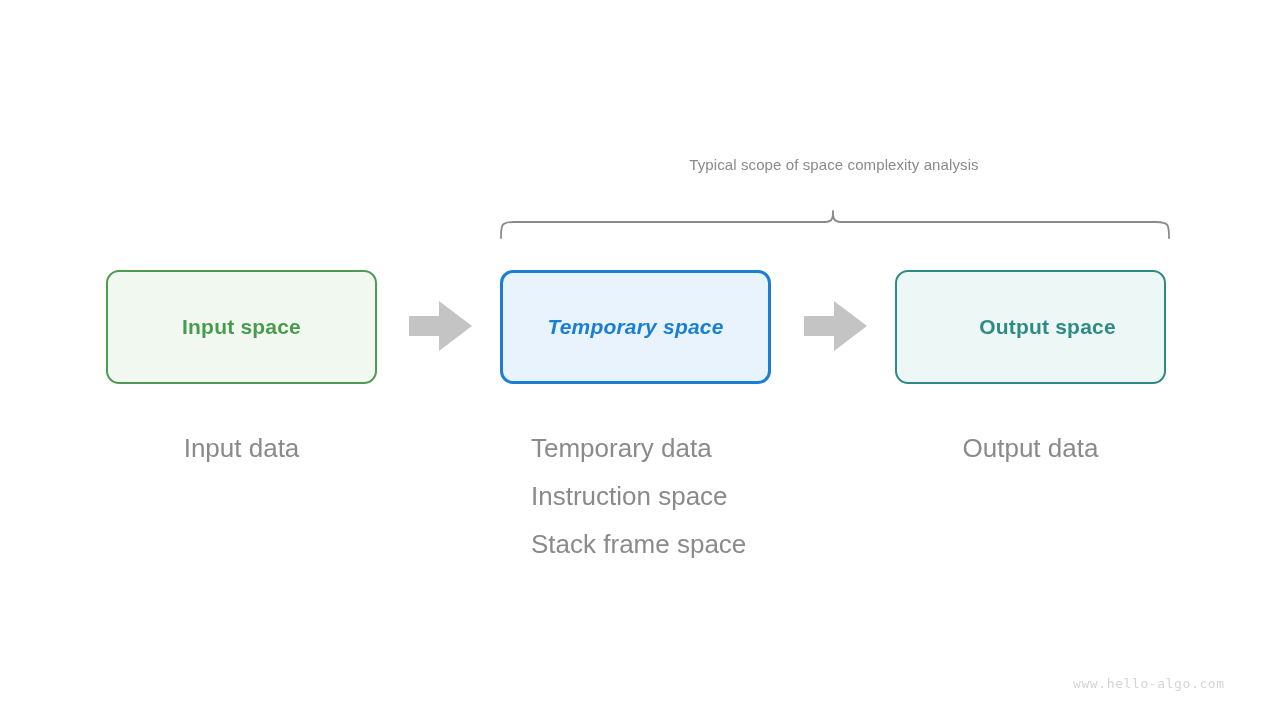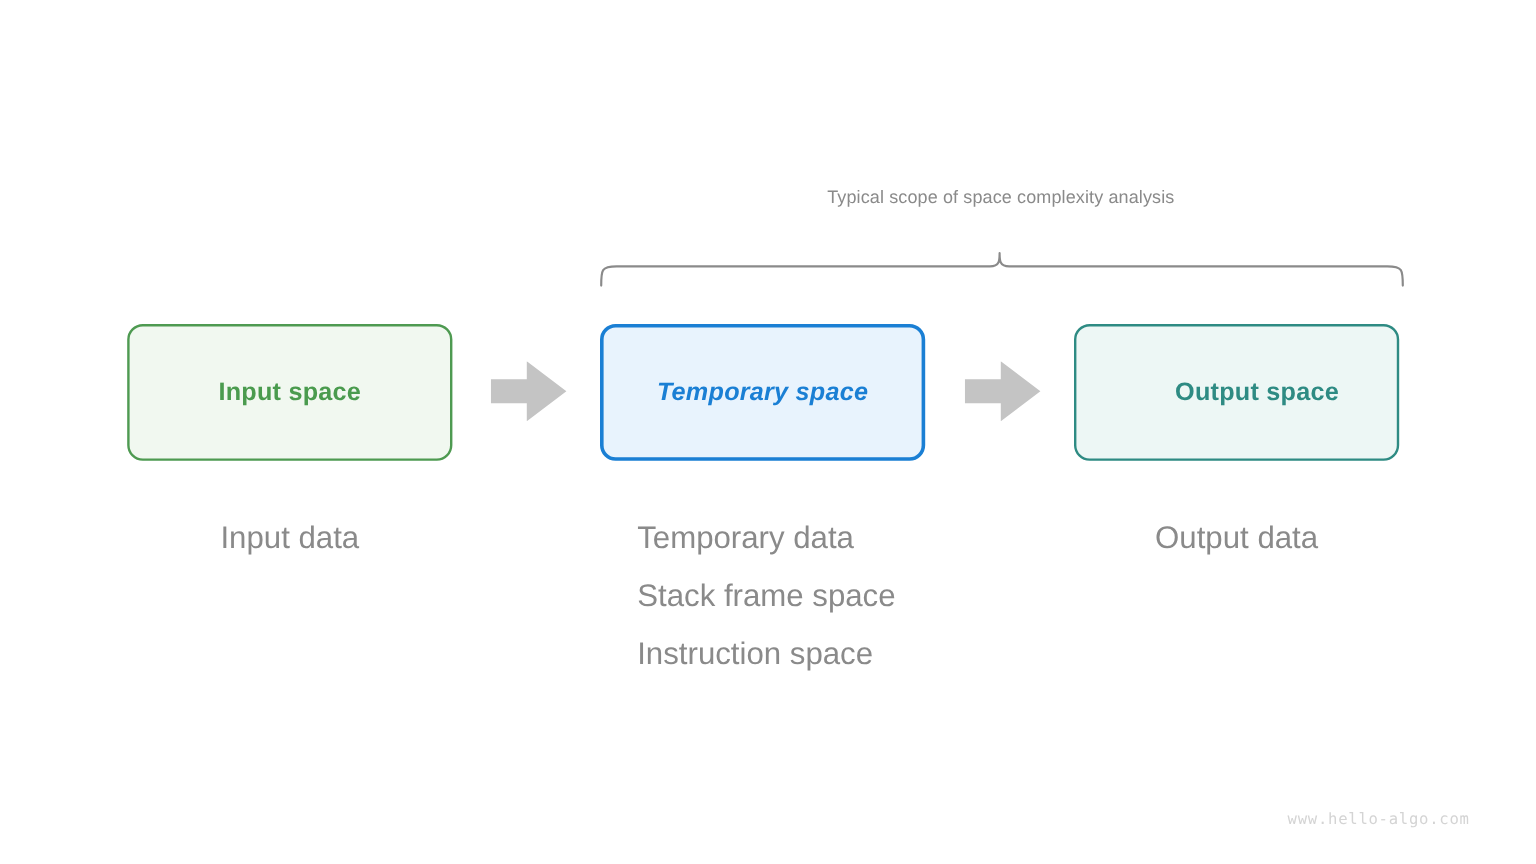--- a/index.html
+++ b/index.html
@@ -166,21 +166,21 @@
   </div>
 
   <div class="box box-output">
     <span>Output space</span>
   </div>
 
   <div class="caption cap-input">Input data</div>
 
   <div class="caption cap-mid">
     <div>Temporary data</div>
+    <div>Instruction space</div>
     <div>Stack frame space</div>
-    <div>Instruction space</div>
   </div>
 
   <div class="caption cap-output">Output data</div>
 
   <div class="watermark">www.hello-algo.com</div>
 
 </div>
 
 </body></html>

